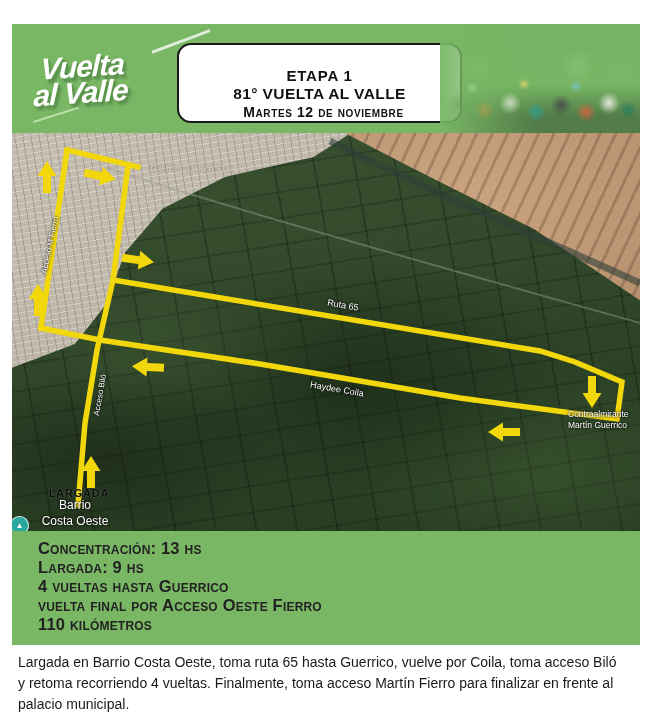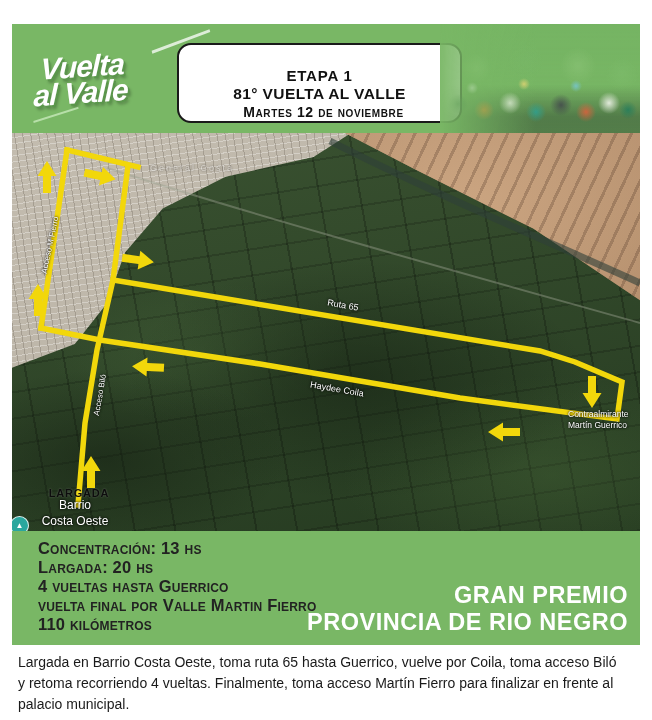--- a/index.html
+++ b/index.html
@@ -172,26 +172,22 @@
     <div class="map-label lbl-barrio">
       <div>Barrio</div>
       <div>Costa Oeste</div>
     </div>
     <div class="map-badge">▲</div>
   </div>
 
   <section class="info-band">
     <div class="info-lines">
       <div>Concentración: 13 hs</div>
-      <div>Largada: 20 hs</div>
+      <div>Largada: 9 hs</div>
       <div>4 vueltas hasta Guerrico</div>
-      <div>vuelta final por Valle Martin Fierro</div>
+      <div>vuelta final por Acceso Oeste Fierro</div>
       <div>110 kilómetros</div>
-    </div>
-    <div class="grand-prix">
-      <div>GRAN PREMIO</div>
-      <div>PROVINCIA DE RIO NEGRO</div>
     </div>
   </section>
 
   <p class="footer-text">Largada en Barrio Costa Oeste, toma ruta 65 hasta Guerrico, vuelve por Coila, toma acceso Biló y retoma recorriendo 4 vueltas. Finalmente, toma acceso Martín Fierro para finalizar en frente al palacio municipal.</p>
 
 </div>
 
 </body></html>

